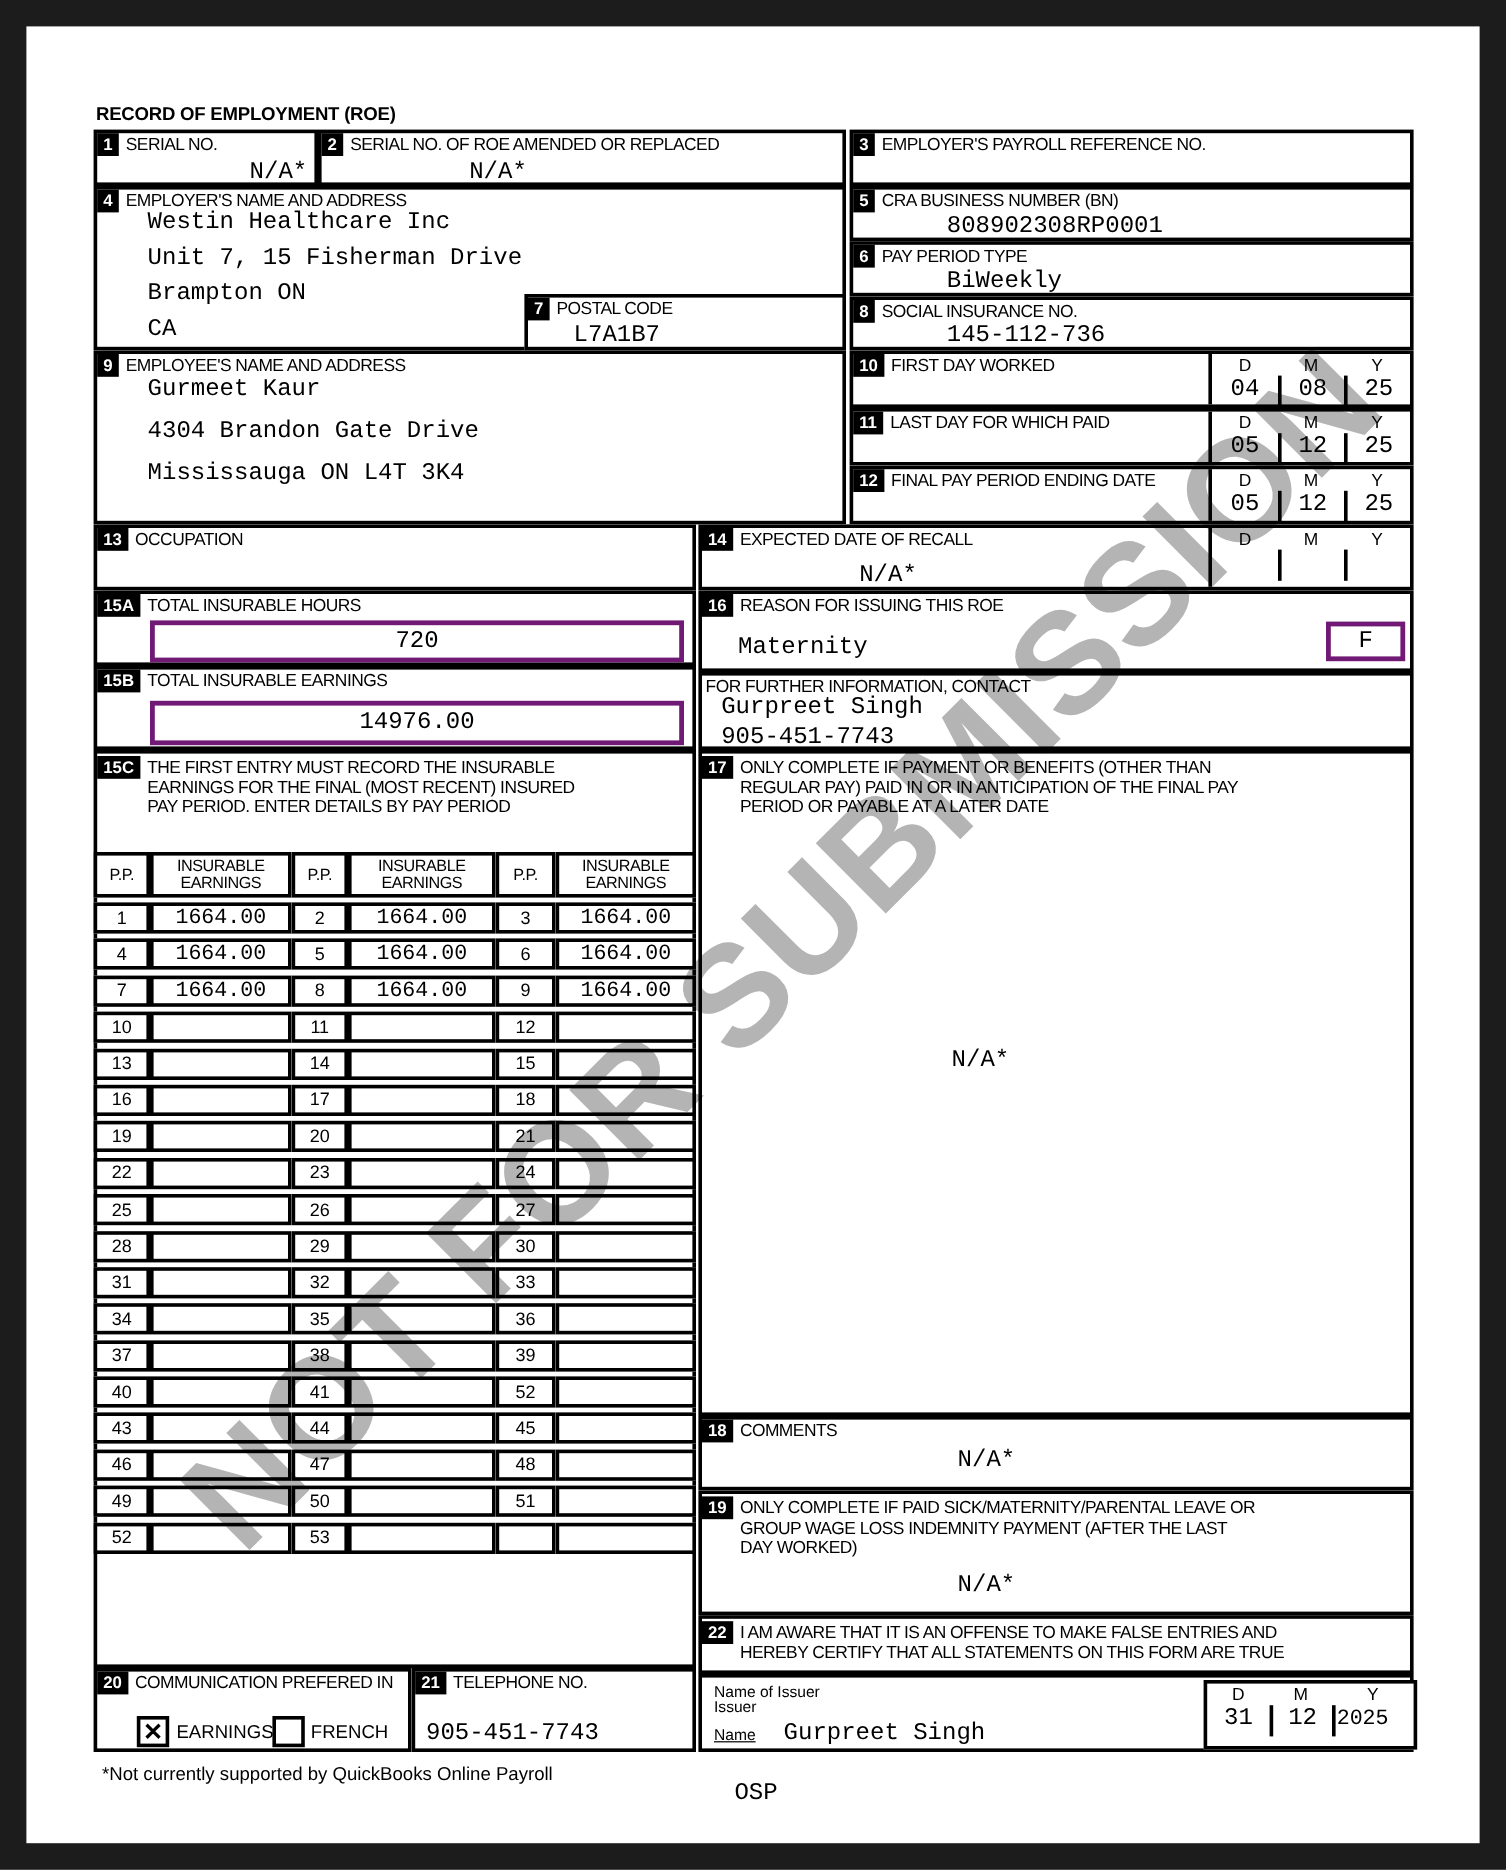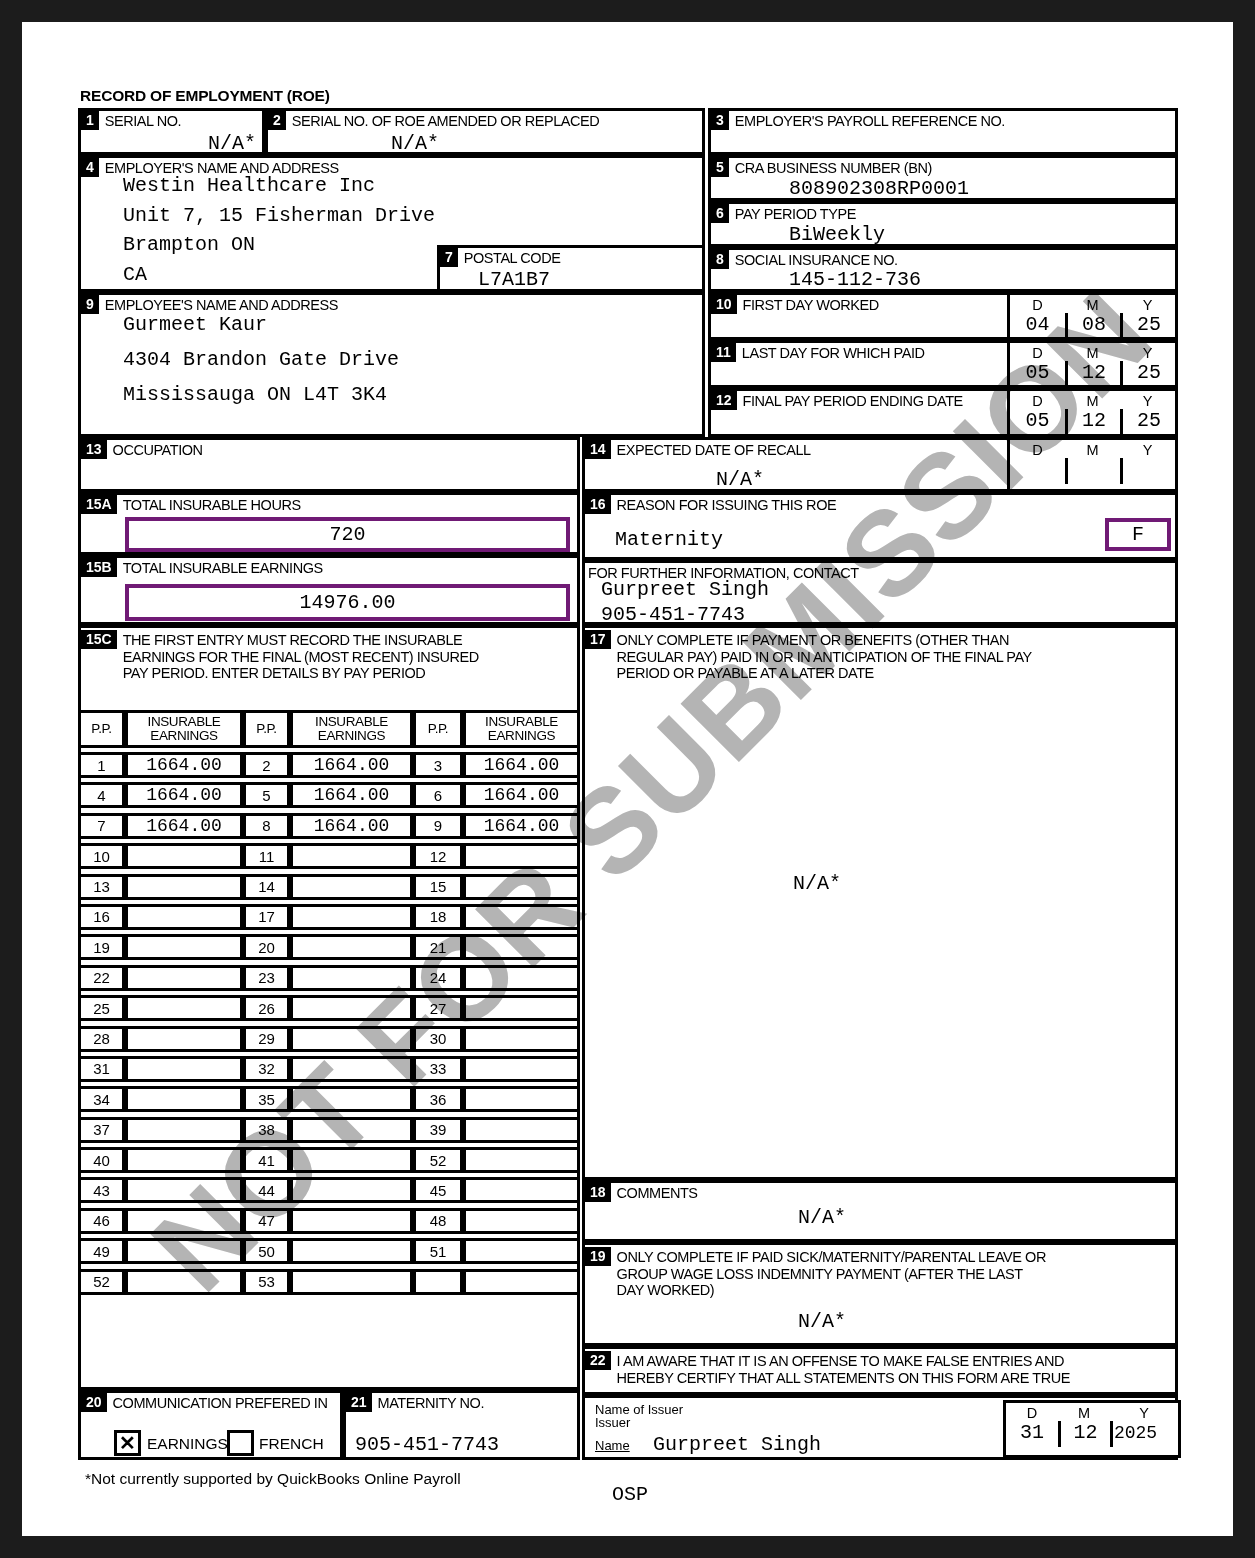--- a/index.html
+++ b/index.html
@@ -487,21 +487,21 @@
       </div>
     <div class="cb checked" style="left:33px;top:37px;"></div>
     <span class="cblabel" style="left:66px;top:42px;">EARNINGS</span>
     <div class="cb" style="left:146px;top:37px;"></div>
     <span class="cblabel" style="left:178px;top:42px;">FRENCH</span>
   </div>
 
   <div class="box" style="left:343px;top:1390px;width:237px;height:70px;">
     <div class="head">
         <span class="chip">21</span>
-      <span class="lbl">MATERNITY NO.</span>
+      <span class="lbl">TELEPHONE NO.</span>
       </div>
     <span class="val" style="left:9px;top:40px;">905-451-7743</span>
   </div>
 
   <div class="plain" style="left:85px;top:1470px;font-size:15.5px;">*Not currently supported by QuickBooks Online Payroll</div>
   <div class="plain val nob" style="left:530px;top:1559px;">REV</div>
   <div class="plain val nob" style="left:612px;top:1483px;">OSP</div>
 
   <div id="watermark">NOT FOR SUBMISSION</div>
 </div>

